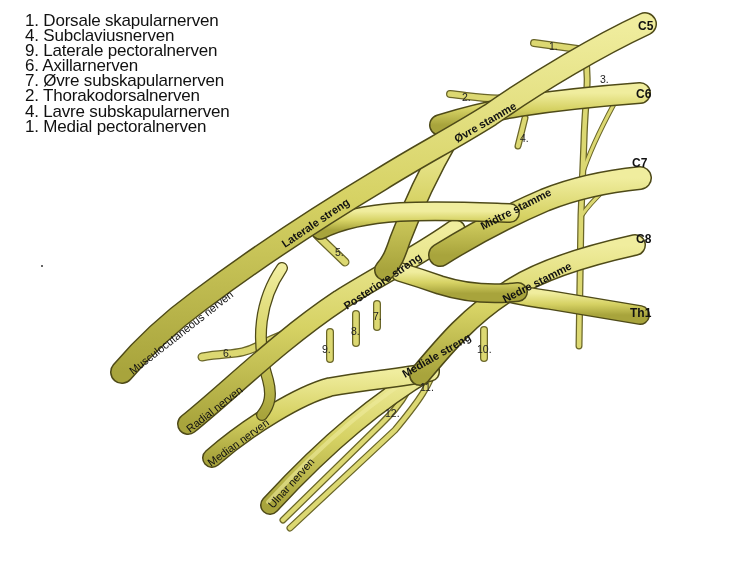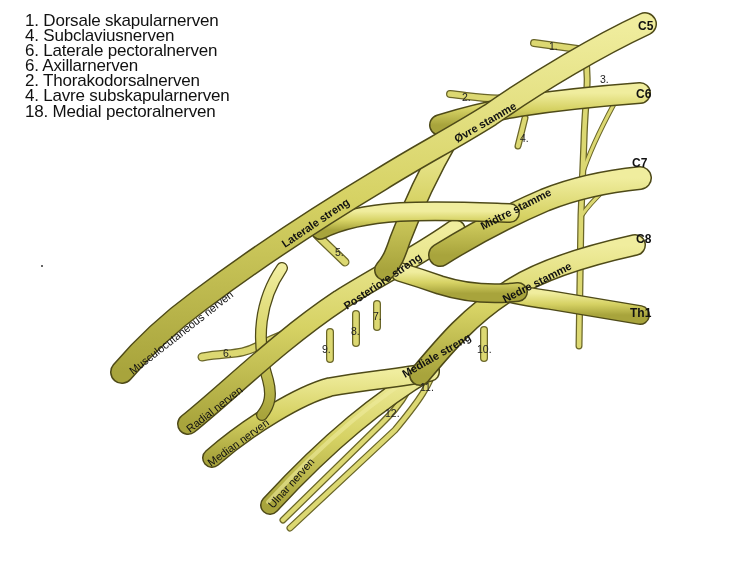--- a/index.html
+++ b/index.html
@@ -11,25 +11,26 @@
   .lbl-n { font-family: "Liberation Sans", sans-serif; font-weight: normal; font-size: 11px; fill: #111; }
   .num { font-family: "Liberation Sans", sans-serif; font-size: 10.5px; fill: #222; }
   .root { font-family: "Liberation Sans", sans-serif; font-weight: bold; font-size: 12px; fill: #111; }
 </style>
 </head>
 <body>
 
 <div class="legend">
   <div>1. Dorsale skapularnerven</div>
   <div>4. Subclaviusnerven</div>
-  <div>6. Laterale pectoralnerven</div>
+  <div>9. Laterale pectoralnerven</div>
   <div>6. Axillarnerven</div>
+  <div>7. Øvre subskapularnerven</div>
   <div>2. Thorakodorsalnerven</div>
   <div>4. Lavre subskapularnerven</div>
-  <div>18. Medial pectoralnerven</div>
+  <div>1. Medial pectoralnerven</div>
 </div>
 
 <svg width="750" height="562" viewBox="0 0 750 562">
   <defs>
     <linearGradient id="g" x1="0" y1="0" x2="0" y2="1">
       <stop offset="0" stop-color="#f0ed9e"></stop>
       <stop offset="0.5" stop-color="#d6d264"></stop>
       <stop offset="1" stop-color="#a8a43c"></stop>
     </linearGradient>
   </defs>

